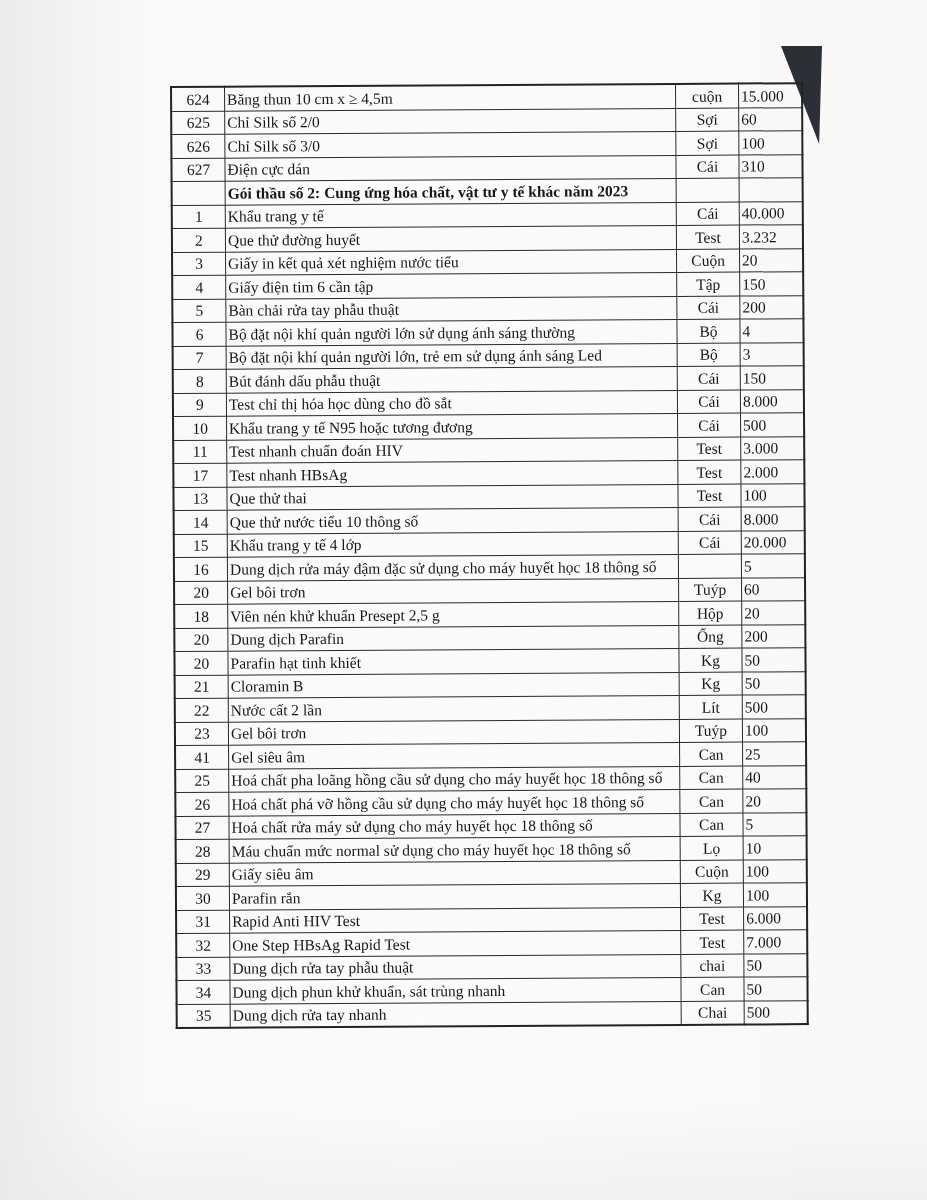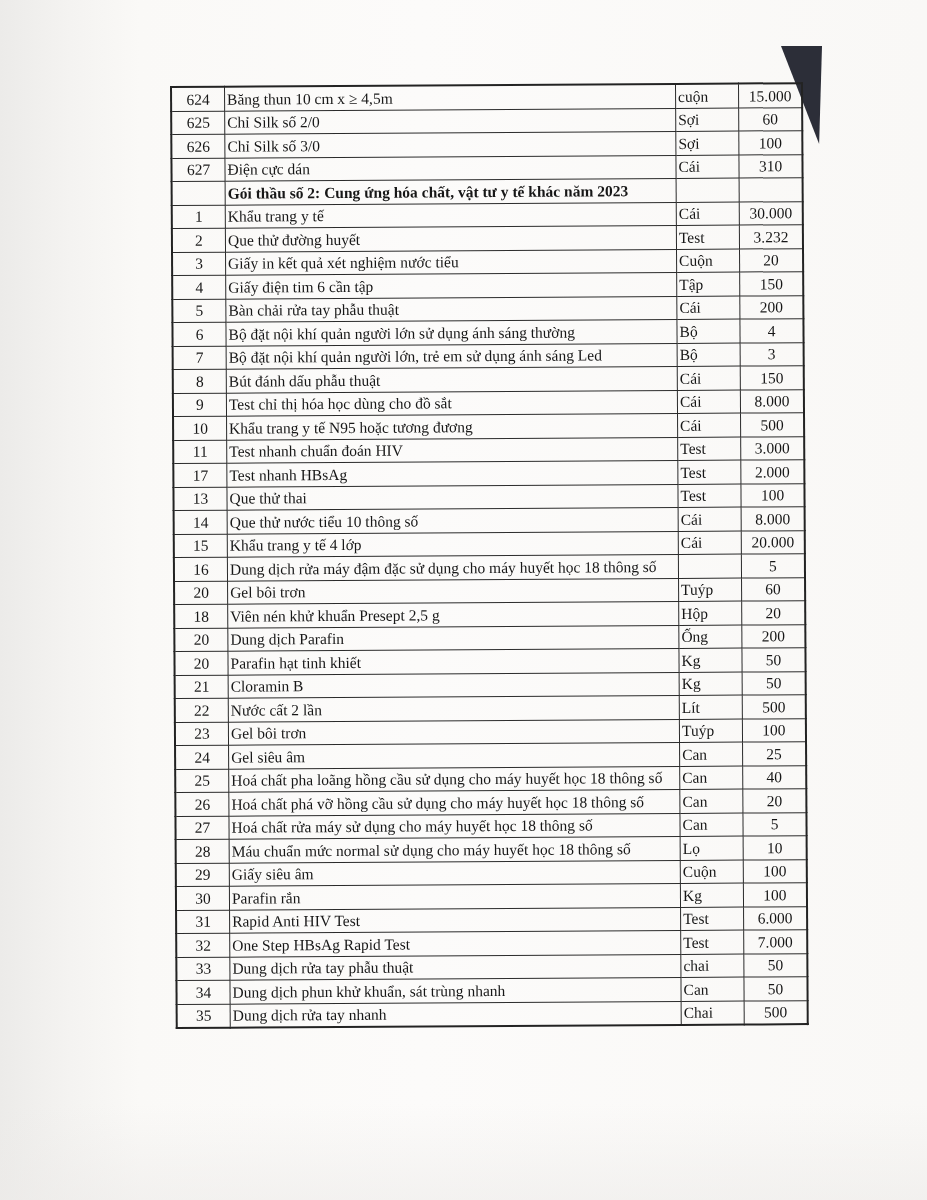--- a/index.html
+++ b/index.html
@@ -50,22 +50,22 @@
   }
   table.supply td {
     border: 1.5px solid #2b2b2b;
     line-height: 19px;
     padding: 1.5px 2px 2px 2px;
     vertical-align: top;
     overflow: hidden;
   }
   td.no   { width: 48px;  text-align: center; }
   td.desc { width: 446px; text-align: left; padding-left: 6px; padding-right: 12px; }
-  td.unit { width: 58px;  text-align: left; }
-  td.qty  { width: 58px;  text-align: center; }
+  td.unit { width: 58px;  text-align: center; }
+  td.qty  { width: 58px;  }
 
   tr.section td.desc {
     font-weight: bold;
   }
 </style>
 </head>
 <body>
 
 <div class="page">
   <div class="scan-triangle"></div>
@@ -99,21 +99,21 @@
           <tr class="section">
             <td class="no"></td>
             <td class="desc">Gói thầu số 2: Cung ứng hóa chất, vật tư y tế khác năm 2023</td>
             <td class="unit"></td>
             <td class="qty"></td>
           </tr>
           <tr>
             <td class="no">1</td>
             <td class="desc">Khẩu trang y tế</td>
             <td class="unit">Cái</td>
-            <td class="qty">30.000</td>
+            <td class="qty">40.000</td>
           </tr>
           <tr>
             <td class="no">2</td>
             <td class="desc">Que thử đường huyết</td>
             <td class="unit">Test</td>
             <td class="qty">3.232</td>
           </tr>
           <tr>
             <td class="no">3</td>
             <td class="desc">Giấy in kết quả xét nghiệm nước tiểu</td>
@@ -234,21 +234,21 @@
             <td class="unit">Lít</td>
             <td class="qty">500</td>
           </tr>
           <tr>
             <td class="no">23</td>
             <td class="desc">Gel bôi trơn</td>
             <td class="unit">Tuýp</td>
             <td class="qty">100</td>
           </tr>
           <tr>
-            <td class="no">24</td>
+            <td class="no">41</td>
             <td class="desc">Gel siêu âm</td>
             <td class="unit">Can</td>
             <td class="qty">25</td>
           </tr>
           <tr>
             <td class="no">25</td>
             <td class="desc">Hoá chất pha loãng hồng cầu sử dụng cho máy huyết học 18 thông số</td>
             <td class="unit">Can</td>
             <td class="qty">40</td>
           </tr>

